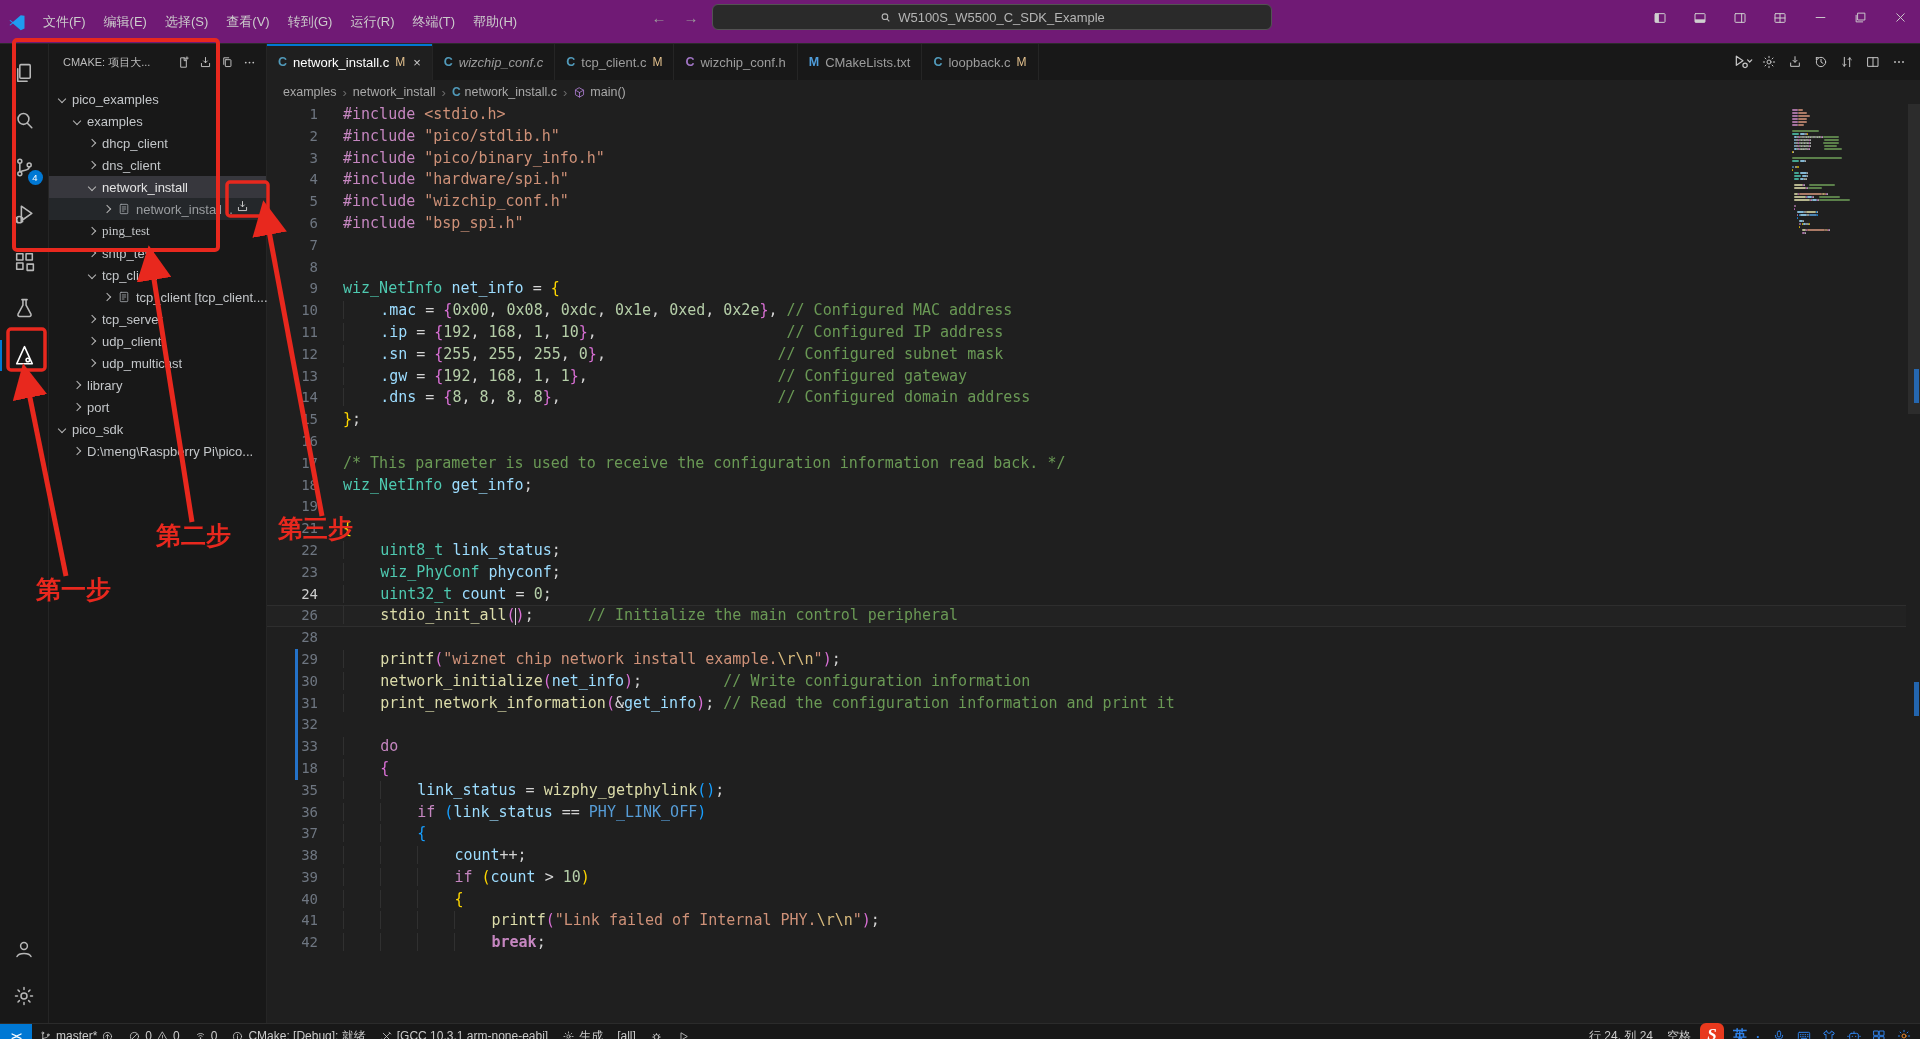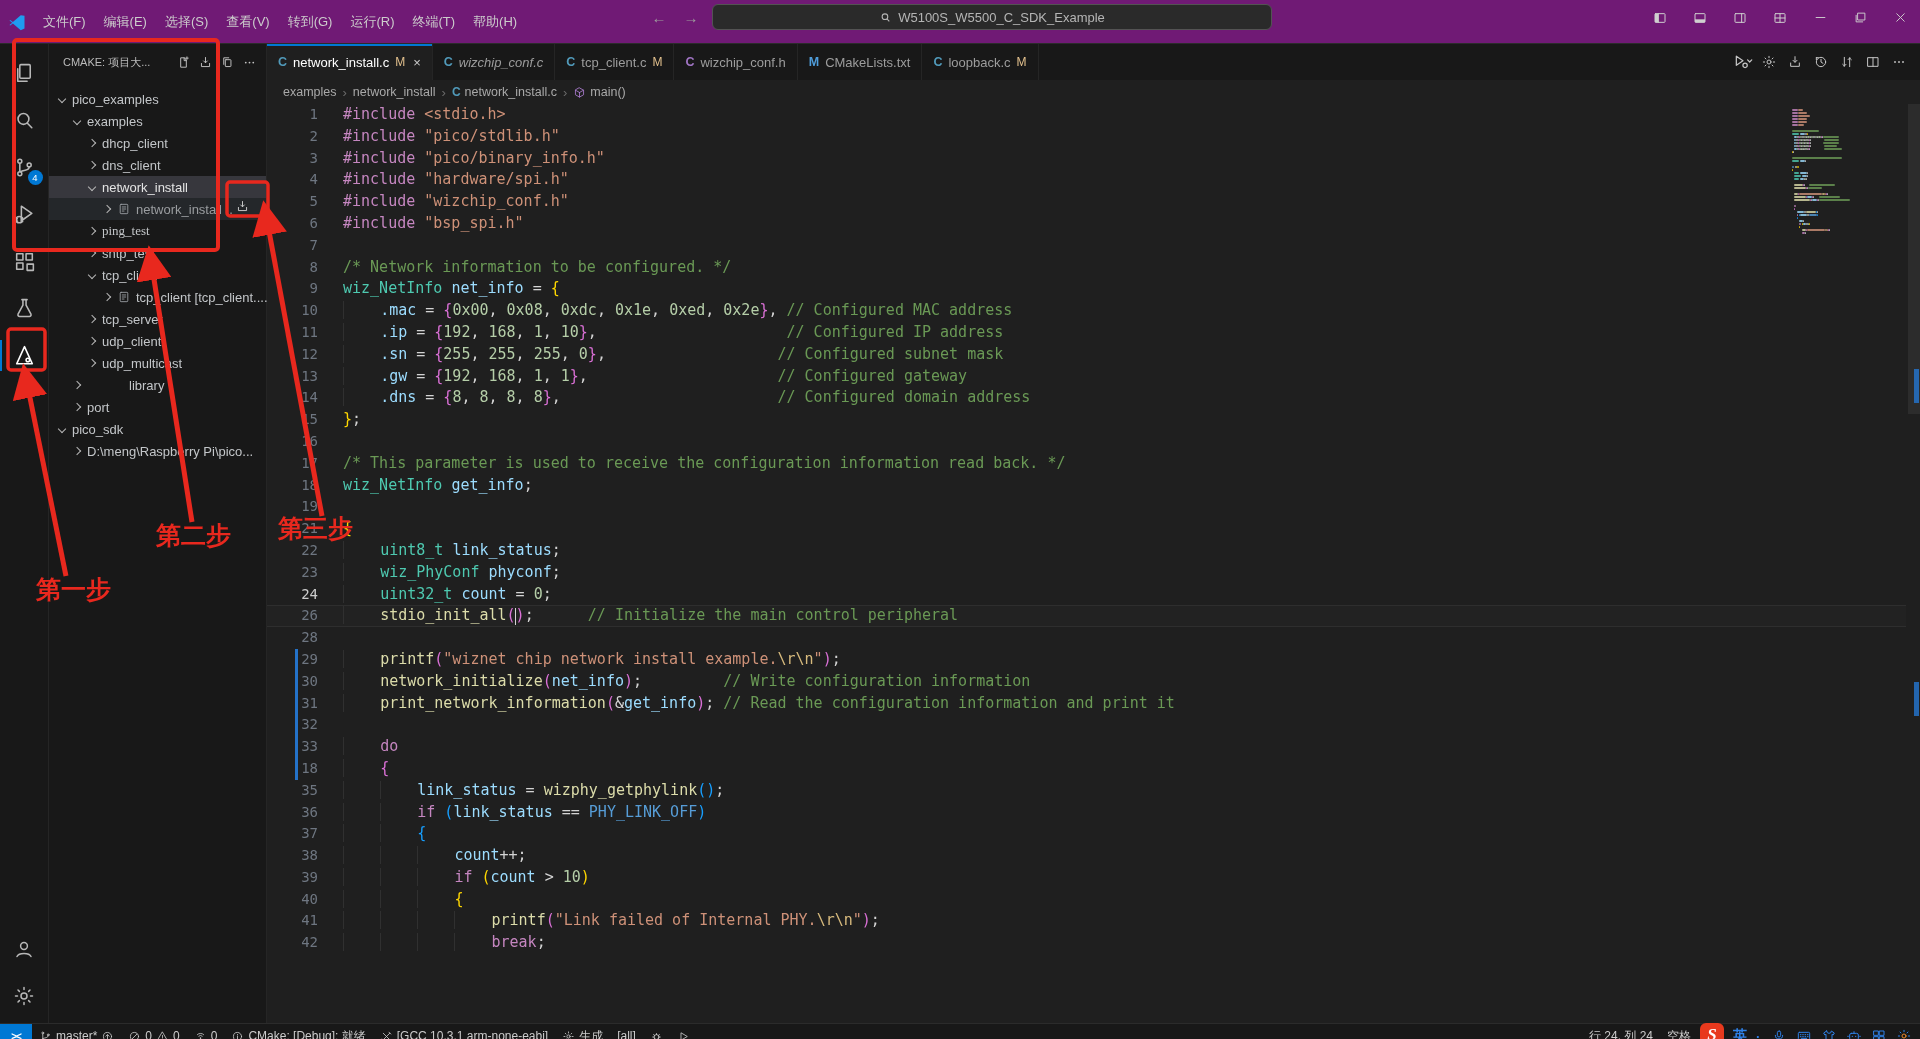--- a/index.html
+++ b/index.html
@@ -390,21 +390,21 @@
             <span>tcp_server</span>
           </div>
           <div class="tree-row" style="padding-left: 40px;">
             <span class="chev right"></span>
             <span>udp_client</span>
           </div>
           <div class="tree-row" style="padding-left: 40px;">
             <span class="chev right"></span>
             <span>udp_multicast</span>
           </div>
-          <div class="tree-row" style="padding-left: 25px; gap: 42px;">
+          <div class="tree-row" style="padding-left: 25px;">
             <span class="chev right"></span>
             <span>library</span>
           </div>
           <div class="tree-row" style="padding-left: 25px;">
             <span class="chev right"></span>
             <span>port</span>
           </div>
           <div class="tree-row" style="padding-left: 10px;">
             <span class="chev down"></span>
             <span>pico_sdk</span>
@@ -535,21 +535,21 @@
       <div id="code-area">
         <div id="active-line" style="top: 501.4px;"></div>
         <div id="code-lines">
             <div class="code-line"><span class="lnum">1</span><span class="lgap"></span><span><span style="color: rgb(197, 134, 192);">#include </span><span style="color: rgb(206, 145, 120);">&lt;stdio.h&gt;</span></span></div>
             <div class="code-line"><span class="lnum">2</span><span class="lgap"></span><span><span style="color: rgb(197, 134, 192);">#include </span><span style="color: rgb(206, 145, 120);">"pico/stdlib.h"</span></span></div>
             <div class="code-line"><span class="lnum">3</span><span class="lgap"></span><span><span style="color: rgb(197, 134, 192);">#include </span><span style="color: rgb(206, 145, 120);">"pico/binary_info.h"</span></span></div>
             <div class="code-line"><span class="lnum">4</span><span class="lgap"></span><span><span style="color: rgb(197, 134, 192);">#include </span><span style="color: rgb(206, 145, 120);">"hardware/spi.h"</span></span></div>
             <div class="code-line"><span class="lnum">5</span><span class="lgap"></span><span><span style="color: rgb(197, 134, 192);">#include </span><span style="color: rgb(206, 145, 120);">"wizchip_conf.h"</span></span></div>
             <div class="code-line"><span class="lnum">6</span><span class="lgap"></span><span><span style="color: rgb(197, 134, 192);">#include </span><span style="color: rgb(206, 145, 120);">"bsp_spi.h"</span></span></div>
             <div class="code-line"><span class="lnum">7</span><span class="lgap"></span><span></span></div>
-            <div class="code-line"><span class="lnum">8</span><span class="lgap"></span><span><span style="color: rgb(106, 153, 85);">/* Network information to be configured. */</span></span></div>
+            <div class="code-line"><span class="lnum">8</span><span class="lgap"></span></div>
             <div class="code-line"><span class="lnum">9</span><span class="lgap"></span><span><span style="color: rgb(78, 201, 176);">wiz_NetInfo</span><span style="color: rgb(212, 212, 212);"> </span><span style="color: rgb(156, 220, 254);">net_info</span><span style="color: rgb(212, 212, 212);"> = </span><span style="color: rgb(255, 215, 0);">{</span></span></div>
             <div class="code-line"><span class="lnum">10</span><span class="lgap"></span><span><span class="ind-chunk">    </span><span style="color: rgb(156, 220, 254);">.mac</span><span style="color: rgb(212, 212, 212);"> = </span><span style="color: rgb(218, 112, 214);">{</span><span style="color: rgb(181, 206, 168);">0x00</span><span style="color: rgb(212, 212, 212);">, </span><span style="color: rgb(181, 206, 168);">0x08</span><span style="color: rgb(212, 212, 212);">, </span><span style="color: rgb(181, 206, 168);">0xdc</span><span style="color: rgb(212, 212, 212);">, </span><span style="color: rgb(181, 206, 168);">0x1e</span><span style="color: rgb(212, 212, 212);">, </span><span style="color: rgb(181, 206, 168);">0xed</span><span style="color: rgb(212, 212, 212);">, </span><span style="color: rgb(181, 206, 168);">0x2e</span><span style="color: rgb(218, 112, 214);">}</span><span style="color: rgb(212, 212, 212);">, </span><span style="color: rgb(106, 153, 85);">// Configured MAC address</span></span></div>
             <div class="code-line"><span class="lnum">11</span><span class="lgap"></span><span><span class="ind-chunk">    </span><span style="color: rgb(156, 220, 254);">.ip</span><span style="color: rgb(212, 212, 212);"> = </span><span style="color: rgb(218, 112, 214);">{</span><span style="color: rgb(181, 206, 168);">192</span><span style="color: rgb(212, 212, 212);">, </span><span style="color: rgb(181, 206, 168);">168</span><span style="color: rgb(212, 212, 212);">, </span><span style="color: rgb(181, 206, 168);">1</span><span style="color: rgb(212, 212, 212);">, </span><span style="color: rgb(181, 206, 168);">10</span><span style="color: rgb(218, 112, 214);">}</span><span style="color: rgb(212, 212, 212);">,</span><span style="color: rgb(212, 212, 212);">                     </span><span style="color: rgb(106, 153, 85);">// Configured IP address</span></span></div>
             <div class="code-line"><span class="lnum">12</span><span class="lgap"></span><span><span class="ind-chunk">    </span><span style="color: rgb(156, 220, 254);">.sn</span><span style="color: rgb(212, 212, 212);"> = </span><span style="color: rgb(218, 112, 214);">{</span><span style="color: rgb(181, 206, 168);">255</span><span style="color: rgb(212, 212, 212);">, </span><span style="color: rgb(181, 206, 168);">255</span><span style="color: rgb(212, 212, 212);">, </span><span style="color: rgb(181, 206, 168);">255</span><span style="color: rgb(212, 212, 212);">, </span><span style="color: rgb(181, 206, 168);">0</span><span style="color: rgb(218, 112, 214);">}</span><span style="color: rgb(212, 212, 212);">,</span><span style="color: rgb(212, 212, 212);">                   </span><span style="color: rgb(106, 153, 85);">// Configured subnet mask</span></span></div>
             <div class="code-line"><span class="lnum">13</span><span class="lgap"></span><span><span class="ind-chunk">    </span><span style="color: rgb(156, 220, 254);">.gw</span><span style="color: rgb(212, 212, 212);"> = </span><span style="color: rgb(218, 112, 214);">{</span><span style="color: rgb(181, 206, 168);">192</span><span style="color: rgb(212, 212, 212);">, </span><span style="color: rgb(181, 206, 168);">168</span><span style="color: rgb(212, 212, 212);">, </span><span style="color: rgb(181, 206, 168);">1</span><span style="color: rgb(212, 212, 212);">, </span><span style="color: rgb(181, 206, 168);">1</span><span style="color: rgb(218, 112, 214);">}</span><span style="color: rgb(212, 212, 212);">,</span><span style="color: rgb(212, 212, 212);">                     </span><span style="color: rgb(106, 153, 85);">// Configured gateway</span></span></div>
             <div class="code-line"><span class="lnum">14</span><span class="lgap"></span><span><span class="ind-chunk">    </span><span style="color: rgb(156, 220, 254);">.dns</span><span style="color: rgb(212, 212, 212);"> = </span><span style="color: rgb(218, 112, 214);">{</span><span style="color: rgb(181, 206, 168);">8</span><span style="color: rgb(212, 212, 212);">, </span><span style="color: rgb(181, 206, 168);">8</span><span style="color: rgb(212, 212, 212);">, </span><span style="color: rgb(181, 206, 168);">8</span><span style="color: rgb(212, 212, 212);">, </span><span style="color: rgb(181, 206, 168);">8</span><span style="color: rgb(218, 112, 214);">}</span><span style="color: rgb(212, 212, 212);">,</span><span style="color: rgb(212, 212, 212);">                        </span><span style="color: rgb(106, 153, 85);">// Configured domain address</span></span></div>
             <div class="code-line"><span class="lnum">15</span><span class="lgap"></span><span><span style="color: rgb(255, 215, 0);">}</span><span style="color: rgb(212, 212, 212);">;</span></span></div>
             <div class="code-line"><span class="lnum">16</span><span class="lgap"></span><span></span></div>
             <div class="code-line"><span class="lnum">17</span><span class="lgap"></span><span><span style="color: rgb(106, 153, 85);">/* This parameter is used to receive the configuration information read back. */</span></span></div>
             <div class="code-line"><span class="lnum">18</span><span class="lgap"></span><span><span style="color: rgb(78, 201, 176);">wiz_NetInfo</span><span style="color: rgb(212, 212, 212);"> </span><span style="color: rgb(156, 220, 254);">get_info</span><span style="color: rgb(212, 212, 212);">;</span></span></div>
@@ -566,21 +566,21 @@
             <div class="code-line"><span class="lnum">32</span><span class="lgap"></span><span></span></div>
             <div class="code-line"><span class="lnum">33</span><span class="lgap"></span><span><span class="ind-chunk">    </span><span style="color: rgb(197, 134, 192);">do</span></span></div>
             <div class="code-line"><span class="lnum">18</span><span class="lgap"></span><span><span class="ind-chunk">    </span><span style="color: rgb(218, 112, 214);">{</span></span></div>
             <div class="code-line"><span class="lnum">35</span><span class="lgap"></span><span><span class="ind-chunk">    </span><span class="ind-chunk">    </span><span style="color: rgb(156, 220, 254);">link_status</span><span style="color: rgb(212, 212, 212);"> = </span><span style="color: rgb(220, 220, 170);">wizphy_getphylink</span><span style="color: rgb(23, 159, 255);">()</span><span style="color: rgb(212, 212, 212);">;</span></span></div>
             <div class="code-line"><span class="lnum">36</span><span class="lgap"></span><span><span class="ind-chunk">    </span><span class="ind-chunk">    </span><span style="color: rgb(197, 134, 192);">if</span><span style="color: rgb(212, 212, 212);"> </span><span style="color: rgb(23, 159, 255);">(</span><span style="color: rgb(156, 220, 254);">link_status</span><span style="color: rgb(212, 212, 212);"> == </span><span style="color: rgb(86, 156, 214);">PHY_LINK_OFF</span><span style="color: rgb(23, 159, 255);">)</span></span></div>
             <div class="code-line"><span class="lnum">37</span><span class="lgap"></span><span><span class="ind-chunk">    </span><span class="ind-chunk">    </span><span style="color: rgb(23, 159, 255);">{</span></span></div>
             <div class="code-line"><span class="lnum">38</span><span class="lgap"></span><span><span class="ind-chunk">    </span><span class="ind-chunk">    </span><span class="ind-chunk">    </span><span style="color: rgb(156, 220, 254);">count</span><span style="color: rgb(212, 212, 212);">++;</span></span></div>
             <div class="code-line"><span class="lnum">39</span><span class="lgap"></span><span><span class="ind-chunk">    </span><span class="ind-chunk">    </span><span class="ind-chunk">    </span><span style="color: rgb(197, 134, 192);">if</span><span style="color: rgb(212, 212, 212);"> </span><span style="color: rgb(255, 215, 0);">(</span><span style="color: rgb(156, 220, 254);">count</span><span style="color: rgb(212, 212, 212);"> &gt; </span><span style="color: rgb(181, 206, 168);">10</span><span style="color: rgb(255, 215, 0);">)</span></span></div>
             <div class="code-line"><span class="lnum">40</span><span class="lgap"></span><span><span class="ind-chunk">    </span><span class="ind-chunk">    </span><span class="ind-chunk">    </span><span style="color: rgb(255, 215, 0);">{</span></span></div>
             <div class="code-line"><span class="lnum">41</span><span class="lgap"></span><span><span class="ind-chunk">    </span><span class="ind-chunk">    </span><span class="ind-chunk">    </span><span class="ind-chunk">    </span><span style="color: rgb(220, 220, 170);">printf</span><span style="color: rgb(218, 112, 214);">(</span><span style="color: rgb(206, 145, 120);">"Link failed of Internal PHY.</span><span style="color: rgb(215, 186, 125);">\r\n</span><span style="color: rgb(206, 145, 120);">"</span><span style="color: rgb(218, 112, 214);">)</span><span style="color: rgb(212, 212, 212);">;</span></span></div>
-            <div class="code-line"><span class="lnum">42</span><span class="lgap"></span><span><span class="ind-chunk">    </span><span class="ind-chunk">    </span><span class="ind-chunk">    </span><span class="ind-chunk">    </span><span style="color: rgb(197, 134, 192);">break</span><span style="color: rgb(212, 212, 212);">;</span></span></div>
+            <div class="code-line"><span class="lnum">42</span><span class="lgap"></span><span><span class="ind-chunk">    </span><span class="ind-chunk">    </span><span class="ind-chunk">    </span><span class="ind-chunk">    </span><span style="color: rgb(197, 134, 192); font-weight: bold;">break</span><span style="color: rgb(212, 212, 212);">;</span></span></div>
           </div>
         <div id="cursor" style="left: 247.57px; top: 503.9px;"></div>
         <div id="minimap">
             <div class="mm-row">
               <span class="mm-seg" style="width: 5.58px; background: rgb(197, 134, 192); opacity: 0.8;"></span>
               <span class="mm-seg" style="width: 5.58px; background: rgb(206, 145, 120); opacity: 0.8;"></span>
             </div>
             <div class="mm-row">
               <span class="mm-seg" style="width: 5.58px; background: rgb(197, 134, 192); opacity: 0.8;"></span>
               <span class="mm-seg" style="width: 9.3px; background: rgb(206, 145, 120); opacity: 0.8;"></span>

